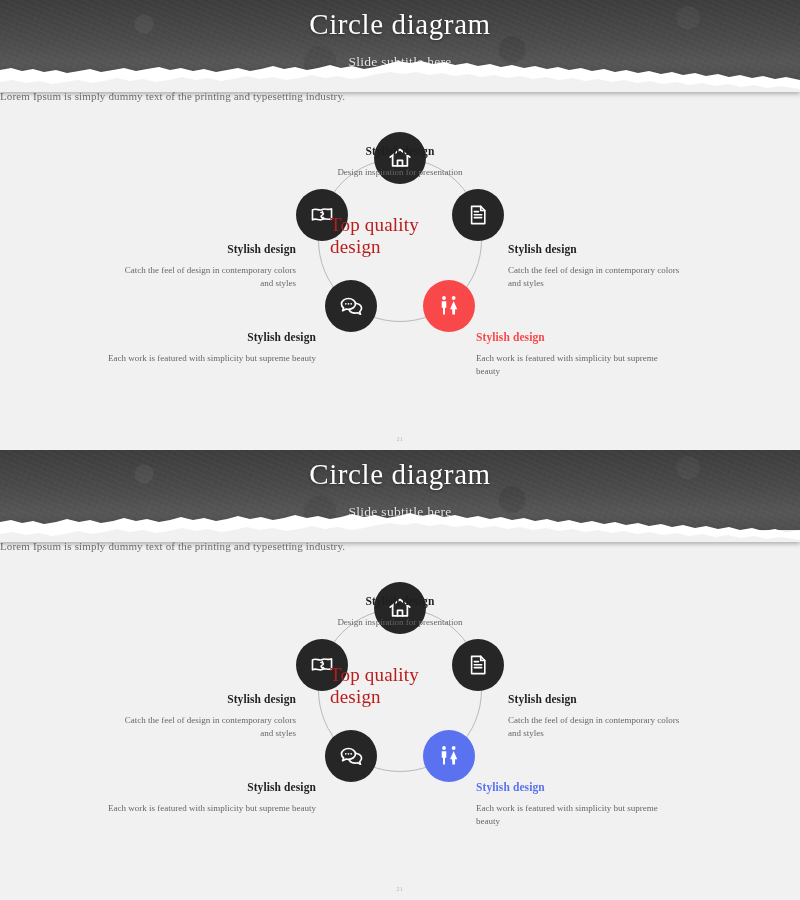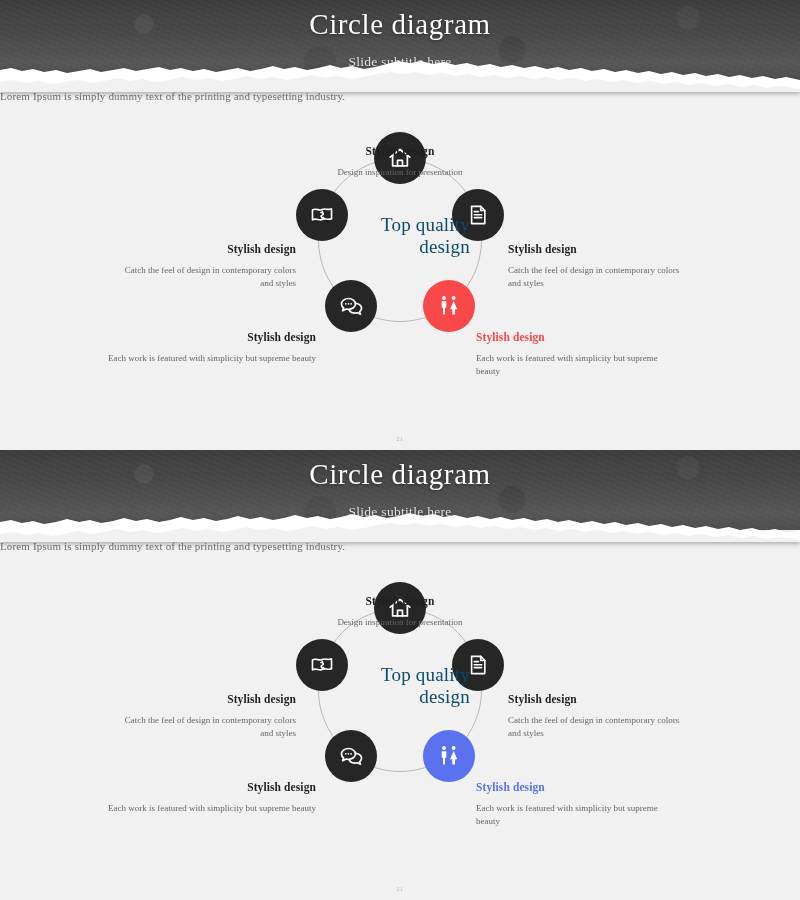--- a/index.html
+++ b/index.html
@@ -139,24 +139,24 @@
   .node-right  { left: 452px; top:  59px; }
   .node-left   { left: 296px; top:  59px; }
   .node-bl     { left: 325px; top: 150px; }
   .node-br     { left: 423px; top: 150px; }
 
   .center-label {
     position: absolute;
     left: 330px;
     top: 84px;
     width: 140px;
-    text-align: right;
+    text-align: left;
     font-family: "Liberation Serif", serif;
     font-size: 19px;
-    color: #0c4a6e;
+    color: #b91c1c;
     line-height: 1.16;
     letter-spacing: .2px;
   }
 
   .cap {
     position: absolute;
     font-family: "Liberation Serif", serif;
   }
   .cap-title {
     font-size: 11.5px;

